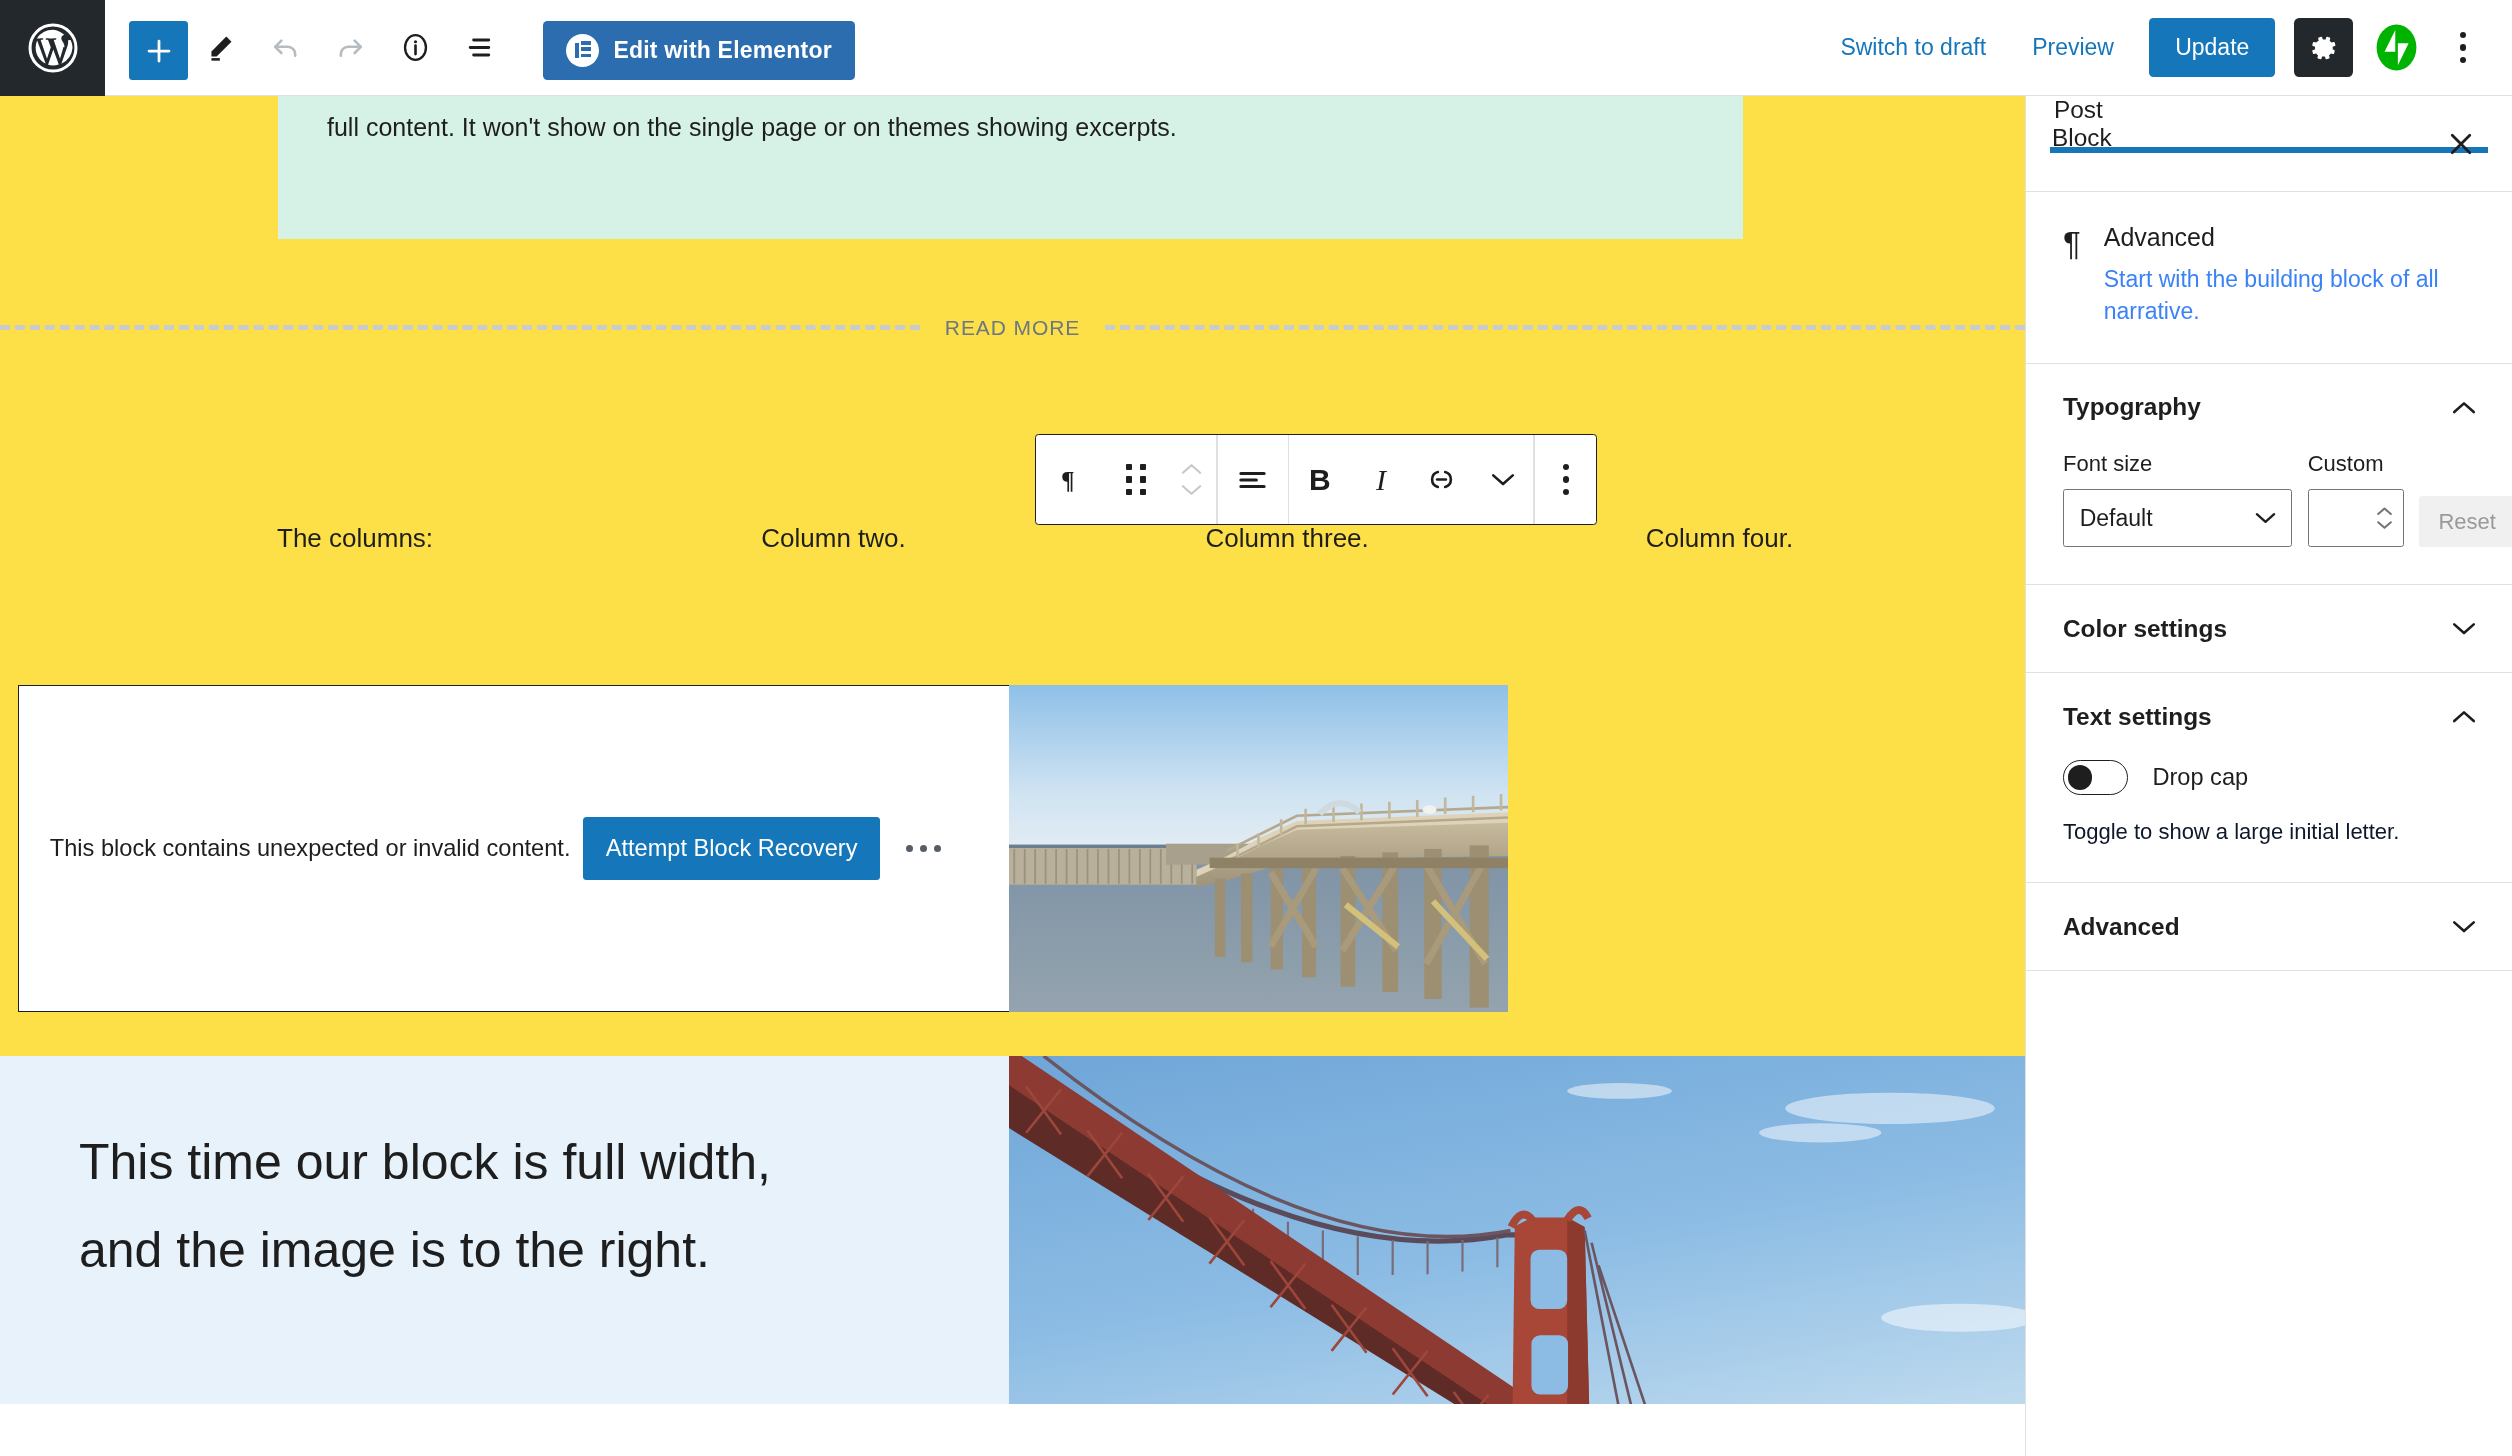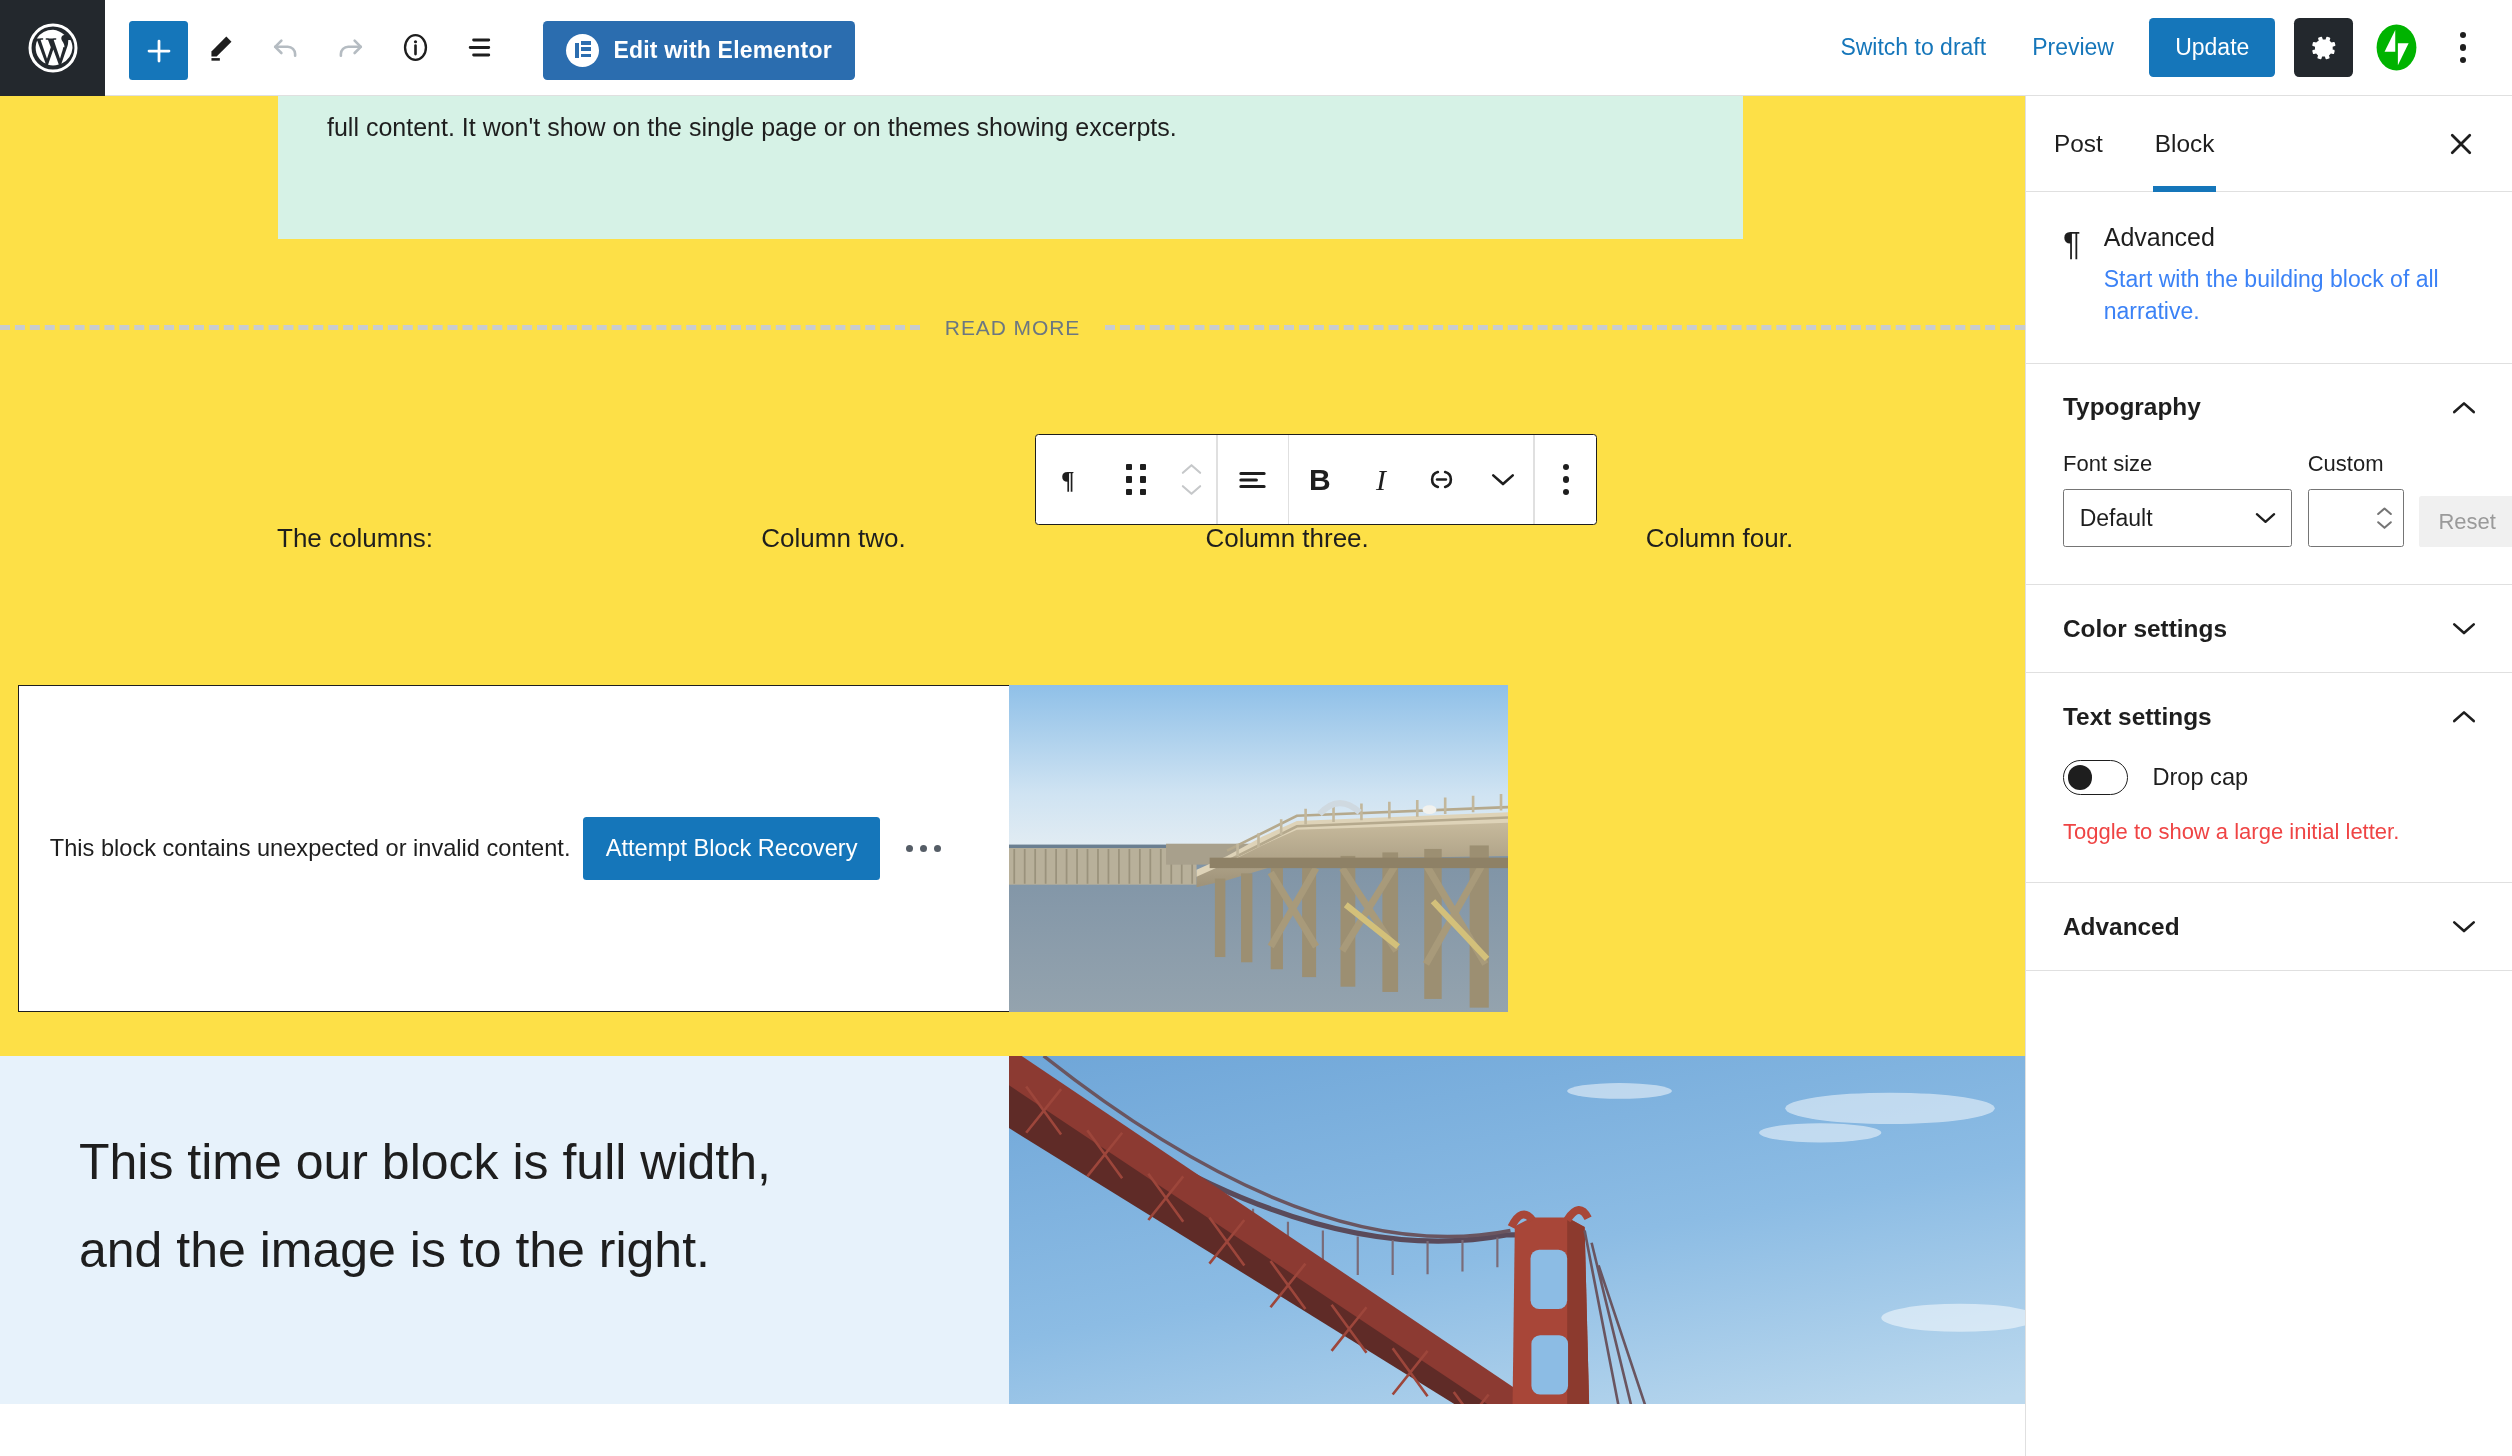--- a/index.html
+++ b/index.html
@@ -151,21 +151,21 @@
   }
   .mt-text p { font-size: 50px; line-height: 1.75; color: #1e1e1e; }
   .mt-img { width: 1016px; overflow: hidden; position: relative; }
 
   
   .sidebar {
     position: absolute; left: 2025px; top: 96px; width: 487px; height: 1361px;
     background: #fff; border-left: 0.9px solid #e0e0e0;
   }
   .sb-tabs {
-    height: 96px; display: flex; align-items: stretch; border-bottom: 0.9px solid #e0e0e0; position: relative;
+    height: 96px; display: flex; align-items: stretch; border-bottom: 0.9px solid #e0e0e0; position: relative; flex-direction: column;
   }
   .sb-tab {
     background: none; border: none; font-size: 24.4px; color: #1e1e1e; cursor: pointer;
     padding: 0 26px; display: flex; align-items: center; position: relative;
   }
   .sb-tab:first-child { padding-left: 28px; }
   .sb-tab.active::after {
     content: ""; position: absolute; left: 24.4px; right: 24.4px; bottom: -0.9px; height: 6.1px; background: #1576ba;
   }
   .sb-close {
@@ -205,21 +205,21 @@
     font-size: 22px; color: #9a9a9a; cursor: pointer;
   }
 
   .toggle-row { display: flex; align-items: center; gap: 24.4px; margin-bottom: 24.4px; }
   .toggle {
     width: 65px; height: 35px; border-radius: 17.4px; border: 1.7px solid #1e1e1e; background: #fff;
     display: flex; align-items: center; padding: 0 3.5px; cursor: pointer;
   }
   .toggle .knob { width: 24.4px; height: 24.4px; border-radius: 50%; background: #1e1e1e; }
   .toggle-label { font-size: 23.6px; color: #1e1e1e; }
-  .help-text { font-size: 22px; color: #ef4444; margin-top: 17px; }
+  .help-text { font-size: 22px; color: #0f172a; margin-top: 17px; }
 </style>
 </head>
 <body>
 
 <div id="root">
 
   <div class="topbar">
 
     <div class="wp-logo">
       <svg width="52" height="52" viewBox="0 0 24 24">

